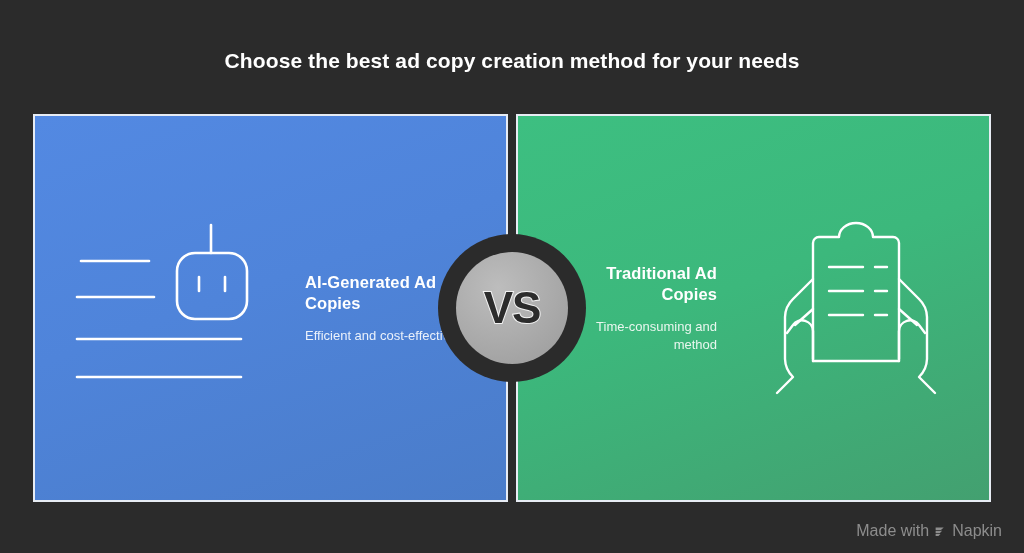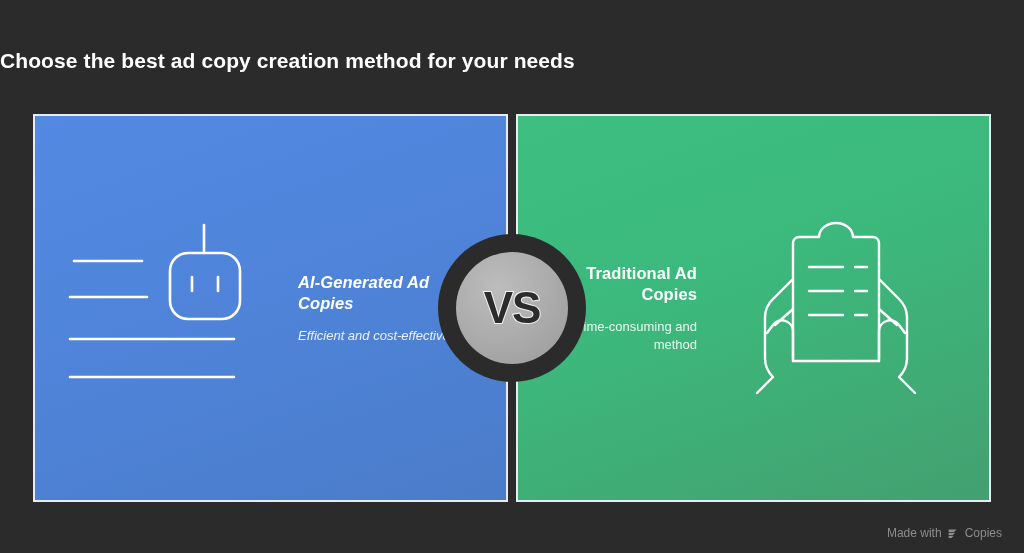--- a/index.html
+++ b/index.html
@@ -8,21 +8,21 @@
     background:#2b2b2b;
     font-family:"Liberation Sans", sans-serif;
     position:relative;
     overflow:hidden;
   }
 
   
   .title {
     position:absolute;
     top:49px; left:0; width:1024px;
-    text-align:left;
+    text-align:center;
     color:#ffffff;
     font-size:21px;
     font-weight:bold;
     letter-spacing:0.1px;
   }
 
   
   .compare {
     position:absolute;
     left:33px; top:114px;
@@ -44,22 +44,22 @@
     background:linear-gradient(160deg,#3dbf81 0%,#3cb87c 45%,#43a070 100%);
   }
 
   
   .panel-inner {
     position:absolute;
     inset:0;
     display:flex;
     align-items:center;
   }
-  .panel-left .panel-inner  { justify-content:flex-start; padding-left:27px;font-style:italic; }
-  .panel-right .panel-inner { justify-content:flex-end;   padding-right:54px; }
+  .panel-left .panel-inner  { justify-content:flex-start; padding-left:34px; }
+  .panel-right .panel-inner { justify-content:flex-end;   padding-right:34px; }
 
   .art { width:198px; height:190px; flex:0 0 auto; }
   .art svg { display:block; width:100%; height:100%; }
 
   .txt { width:156px; flex:0 0 auto; }
   .panel-left  .txt { margin-left:38px; text-align:left; }
   .panel-right .txt { margin-right:40px; text-align:right; }
 
   .txt h2 {
     color:#ffffff;
@@ -103,21 +103,21 @@
     -webkit-text-stroke:2px #f2f2f2;
     paint-order:stroke fill;
   }
 
   
   .footer {
     position:absolute;
     right:22px; bottom:13px;
     display:flex; align-items:center; gap:5px;
     color:#8d8d8d;
-    font-size:12px;
+    font-size:16px;
   }
   .napkin-mark { display:block; width:13px; height:13px; }
 </style>
 </head>
 <body>
 
 <div class="title">Choose the best ad copy creation method for your needs</div>
 
 <div class="compare">
 
@@ -194,14 +194,14 @@
 
 <div class="footer">
   <span>Made with</span>
   <svg class="napkin-mark" viewBox="0 0 16 16">
     <g fill="#8d8d8d">
       <path d="M2 3 L12 3 L8.5 6 L2 6 Z"></path>
       <path d="M2 7 L10 7 L7 10 L2 10 Z"></path>
       <path d="M2 11 L8 11 L5.5 13.5 L2 13.5 Z"></path>
     </g>
   </svg>
-  <span>Copies</span>
+  <span>Napkin</span>
 </div>
 
 </body></html>

